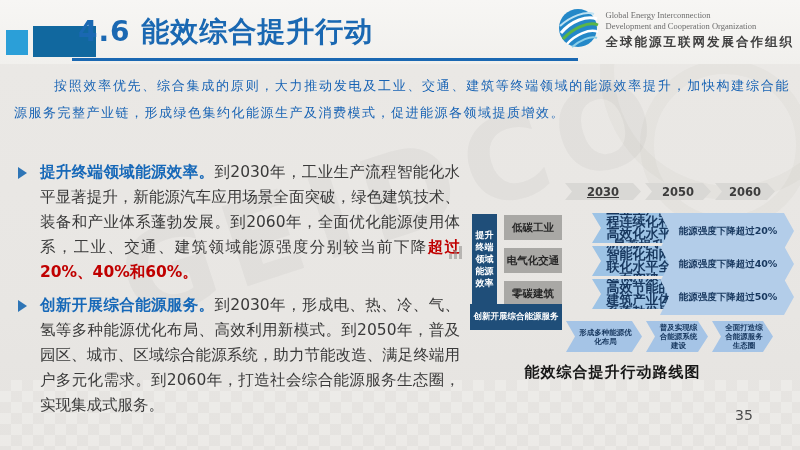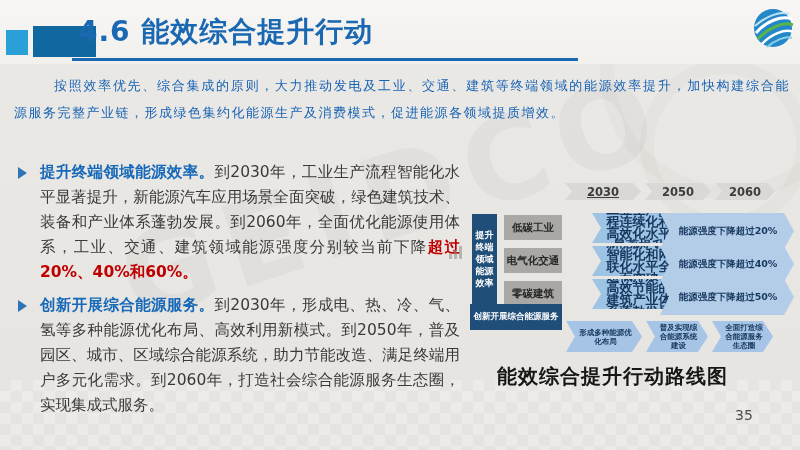--- a/index.html
+++ b/index.html
@@ -48,21 +48,21 @@
   .step { left:592px; width:91px; height:30px; background:#9dc3e5; font-size:13px;
     line-height:12px; padding:0 10px 0 13px; }
   .result { left:660px; width:134px; height:36px; background:#b3cde9; font-size:9.5px;
     padding:0 10px 0 12px; white-space:nowrap;text-align:center; }
   .bottom-box { position:absolute; left:470px; top:304px; width:92px; height:26px; background:#1f4e79;
     color:#fff; font-size:8.5px; font-weight:bold; display:flex; align-items:center;
     justify-content:center; white-space:nowrap; }
   .barrow { height:31px; top:321px; background:#a5c4e6; font-size:7.5px; line-height:9px;
     padding:0 9px 0 12px; }
   .caption { position:absolute; left:450px; top:363px; width:325px; text-align:center;
-    font-size:20px; font-weight:bold; color:#161616; letter-spacing:1px; }
+    font-size:15px; font-weight:bold; color:#161616; letter-spacing:1px; }
   .pagenum { position:absolute; left:735px; top:407px; font-size:14px; color:#4c4c4c; }
   
   .watermark { position:absolute; left:110px; top:130px; font-size:115px; font-weight:bold;
     color:rgba(110,108,104,0.06); transform:rotate(-18deg); letter-spacing:12px;
     pointer-events:none; white-space:nowrap; }
   .swirl { position:absolute; border:14px solid rgba(130,128,124,0.05); border-radius:50%;
     pointer-events:none; }
   .texture { position:absolute; left:0; bottom:0; width:800px; height:70px; opacity:.55;
     background-image:
       linear-gradient(45deg,#f2f1ee 25%,transparent 25%,transparent 75%,#f2f1ee 75%),
@@ -92,20 +92,25 @@
     <div class="logo">
       <span>
         <svg width="42" height="42" viewBox="0 0 42 42">
           <circle cx="21" cy="21" r="19" fill="#2488c8"></circle>
           <path d="M4 26 C 14 14, 30 8, 40 12" stroke="#ffffff" stroke-width="3" fill="none"></path>
           <path d="M3 19 C 14 9, 28 4, 37 7" stroke="#bfe2f2" stroke-width="2" fill="none"></path>
           <path d="M6 32 C 16 21, 32 14, 41 18" stroke="#5ab547" stroke-width="3" fill="none"></path>
           <path d="M10 37 C 18 28, 33 21, 41 25" stroke="#ffffff" stroke-width="2.5" fill="none"></path>
           <path d="M15 40 C 22 34, 34 28, 40 31" stroke="#8ccfe8" stroke-width="2" fill="none"></path>
         </svg>
+      </span>
+      <span class="logo-text">
+        <span class="logo-en">Global Energy Interconnection</span>
+        <span class="logo-en">Development and Cooperation Organization</span>
+        <span class="logo-cn">全球能源互联网发展合作组织</span>
       </span>
     </div>
   </div>
 
   <div class="intro">按照效率优先、综合集成的原则，大力推动发电及工业、交通、建筑等终端领域的能源效率提升，加快构建综合能源服务完整产业链，形成绿色集约化能源生产及消费模式，促进能源各领域提质增效。</div>
 
   <div class="bullets">
     <div class="bullet">
       <span class="marker"></span>
       <span class="lead">提升终端领域能源效率。</span><span>到2030年，工业生产流程智能化水平显著提升，新能源汽车应用场景全面突破，绿色建筑技术、装备和产业体系蓬勃发展。到2060年，全面优化能源使用体系，工业、交通、建筑领域能源强度分别较当前下降</span><span class="hl">超过20%、40%和60%。</span>

